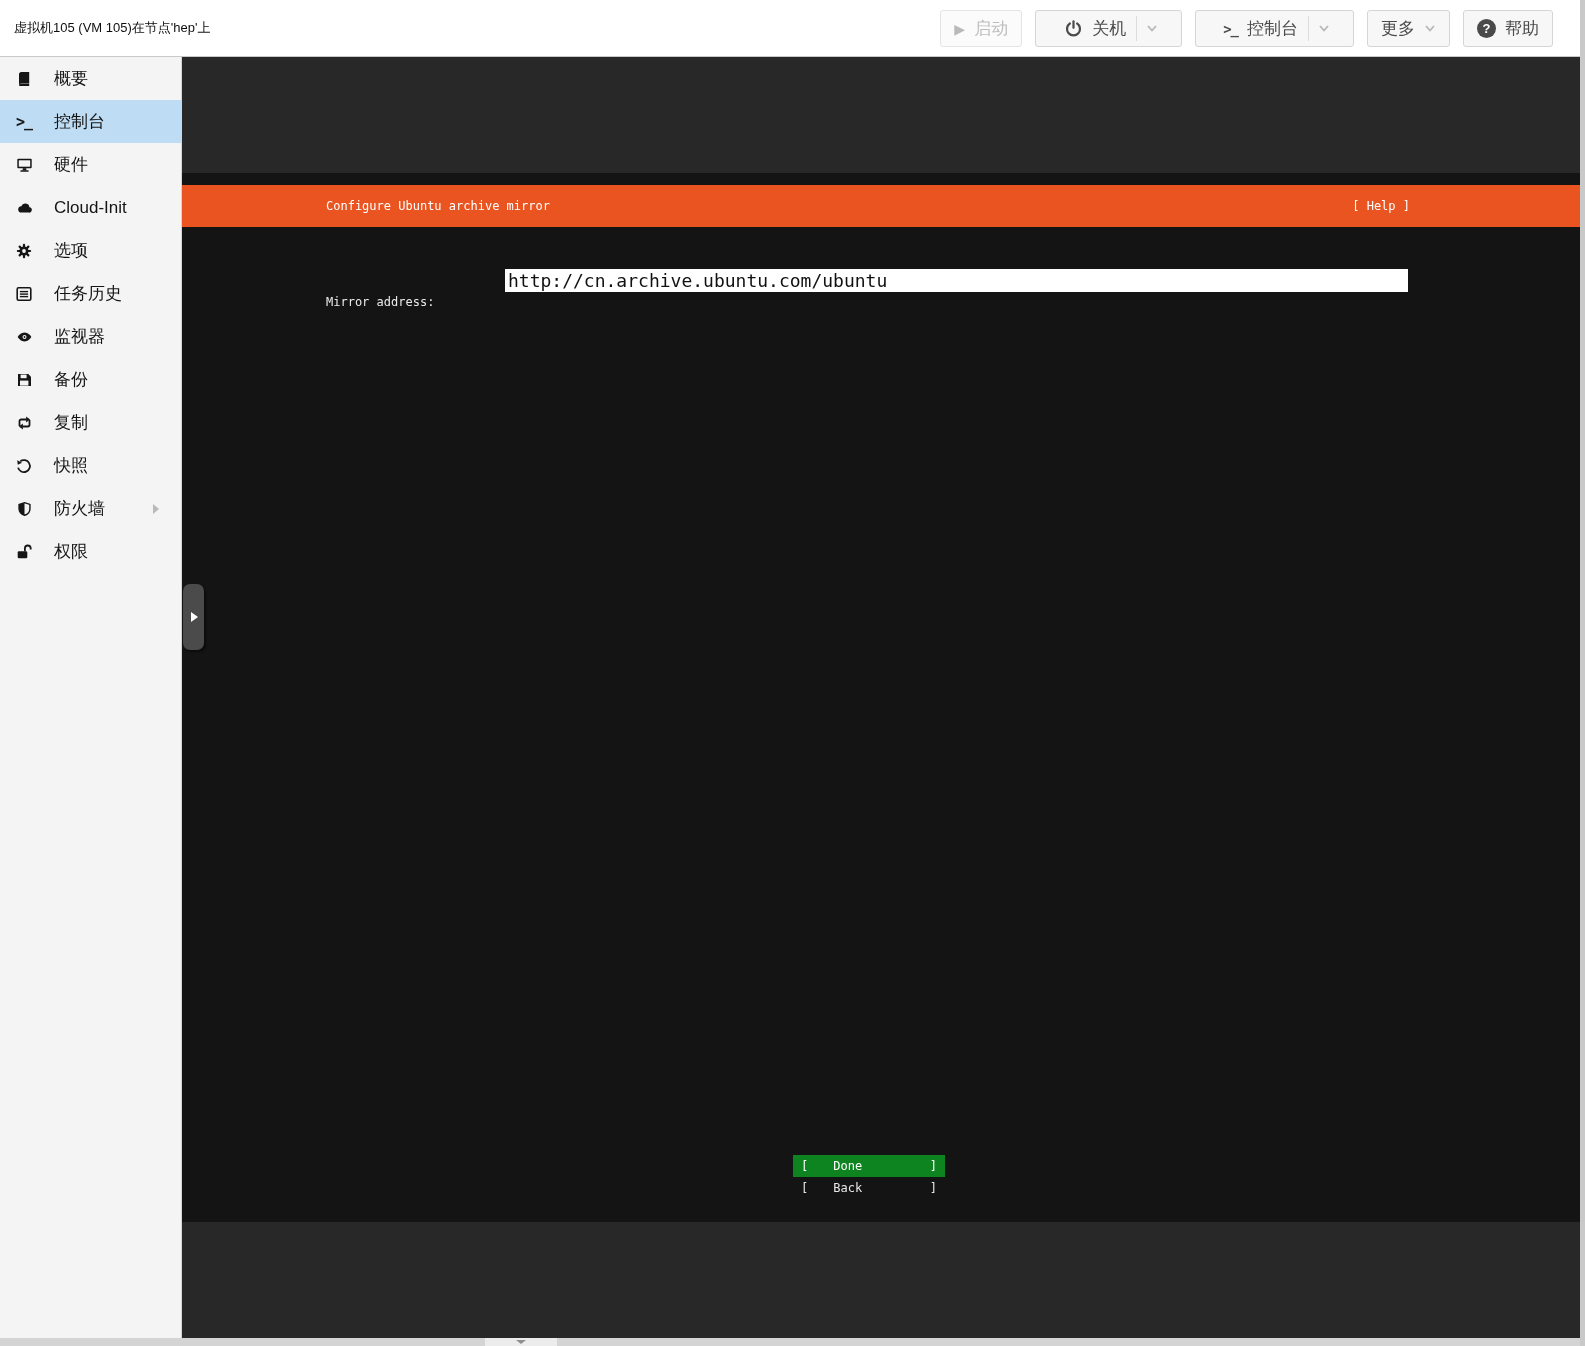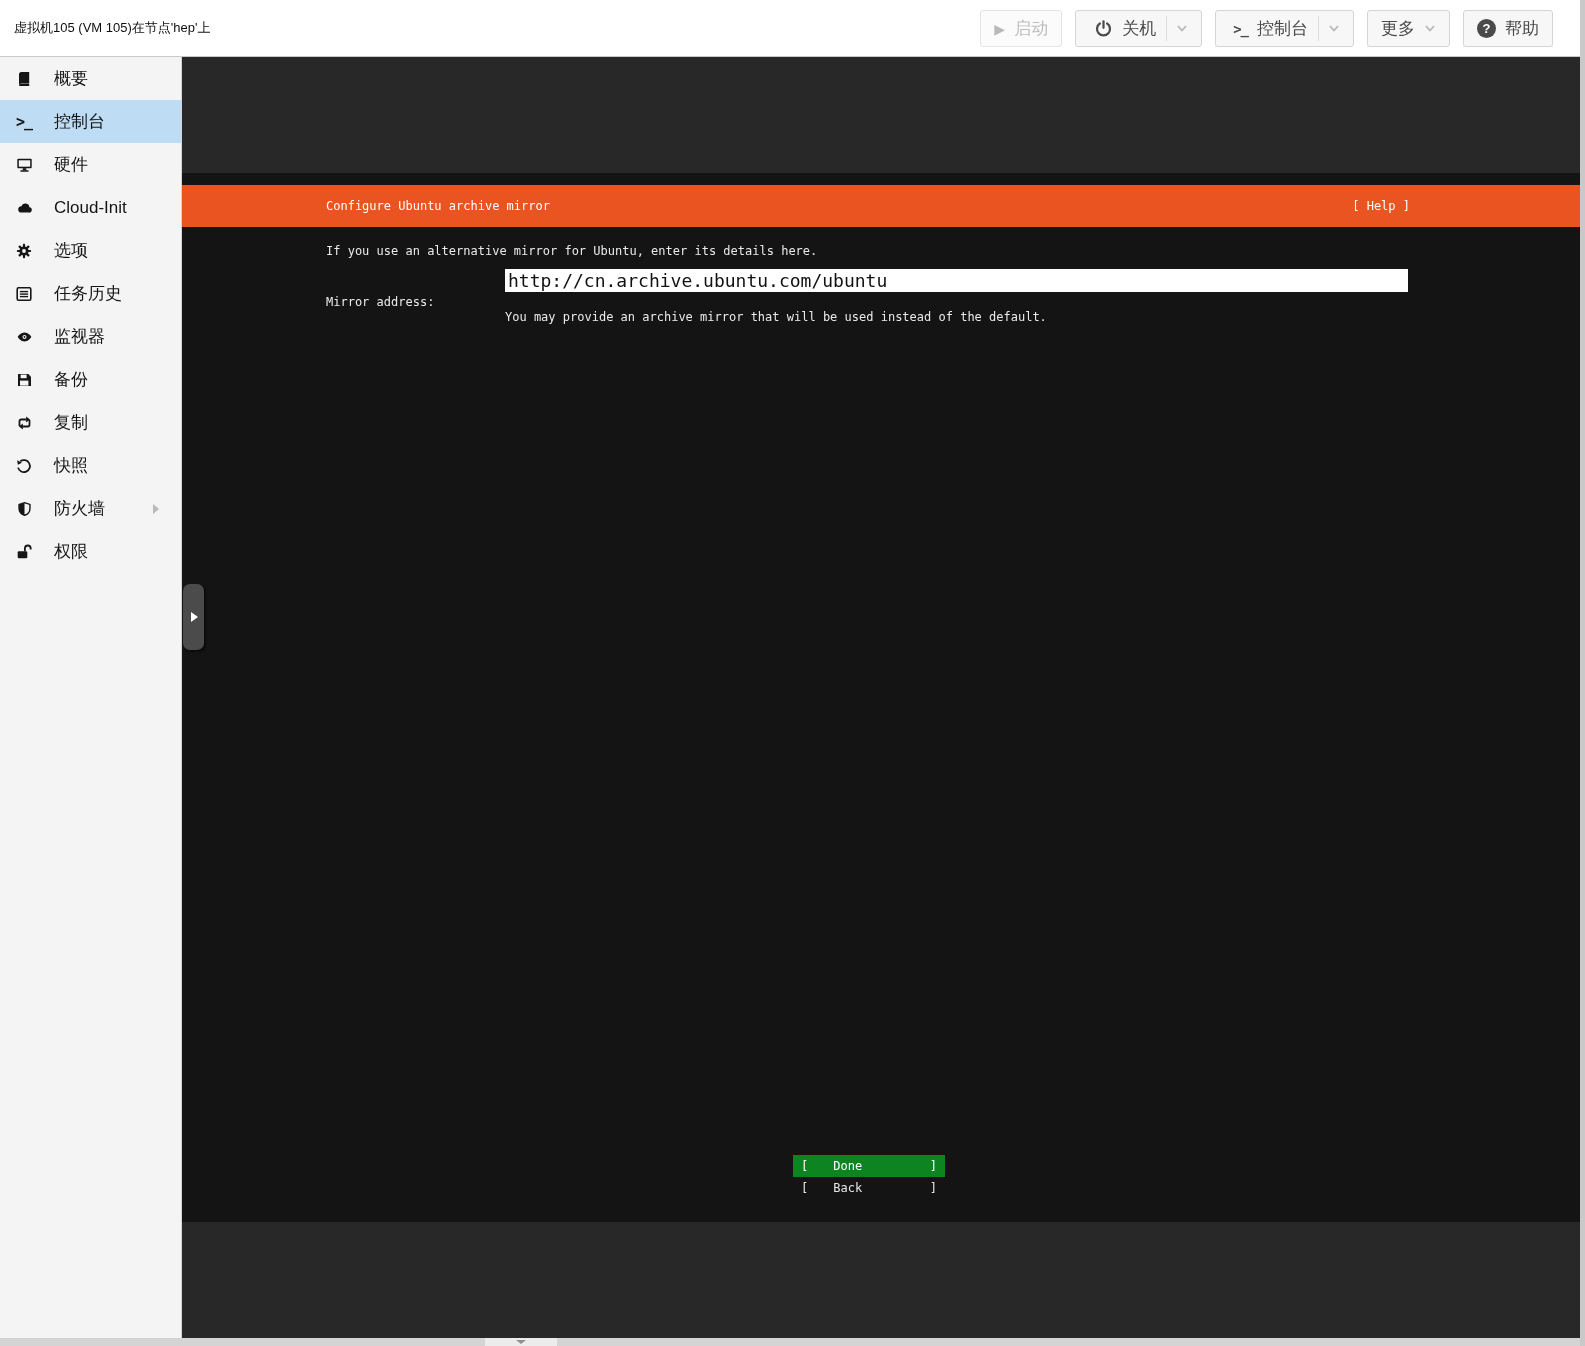--- a/index.html
+++ b/index.html
@@ -8,21 +8,21 @@
     background:#ffffff;
     font-family:"Liberation Sans","DejaVu Sans",sans-serif;
     -webkit-font-smoothing:antialiased;
   }
   
   .topbar{position:absolute;left:0;top:0;width:1585px;height:57px;background:#ffffff;border-bottom:1px solid #c9c9c9;box-sizing:border-box;z-index:5;}
   .vm-title{position:absolute;left:14px;top:50%;transform:translateY(-50%);font-size:13px;color:#0f0f0f;white-space:nowrap;}
   .toolbar{position:absolute;right:32px;top:10px;height:37px;display:flex;gap:13px;align-items:stretch;}
   .tbtn,.tbtn-wrap{display:flex;align-items:center;border:1px solid #d5d5d5;border-radius:3px;background:#f7f7f7;font-size:17px;color:#4b4b4b;box-sizing:border-box;}
   .tbtn{padding:0 13px;gap:9px;cursor:pointer;}
-  .tbtn-wrap{padding:4px;align-items:center;}
+  .tbtn-wrap{padding:14px;align-items:center;}
   .tbtn-main{display:flex;align-items:center;gap:9px;padding:0 10px 0 13px;height:100%;cursor:pointer;background:transparent;border:none;font:inherit;color:inherit;}
   .tbtn-arrow{display:flex;align-items:center;justify-content:center;width:30px;height:100%;cursor:pointer;background:transparent;border:none;}
   .tdivider{width:1px;height:25px;background:#dcdcdc;}
   .tbtn.disabled{color:#bdbdbd;border-color:#e4e4e4;background:#fbfbfb;cursor:default;}
   .play-glyph{font-size:14px;color:#b9b9b9;line-height:1;}
   .term-glyph{font-family:"DejaVu Sans Mono",monospace;font-weight:bold;font-size:14px;color:#4b4b4b;letter-spacing:-1px;}
   .q-circle{width:19px;height:19px;border-radius:50%;background:#4a4a4a;color:#fff;font-size:13px;font-weight:bold;display:flex;align-items:center;justify-content:center;line-height:1;}
   
   .sidebar{position:absolute;left:0;top:57px;width:182px;bottom:8px;background:#f4f4f4;border-right:1px solid #d4d4d4;box-sizing:border-box;z-index:4;}
   .side-item{height:43px;display:flex;align-items:center;padding-left:14px;gap:20px;font-size:17px;color:#141414;cursor:pointer;white-space:nowrap;}
@@ -247,25 +247,23 @@
 </nav>
 
 <main class="console-area">
   <div class="vm-screen">
 
     <div class="subq-header">
       <span class="mono subq-title">Configure Ubuntu archive mirror</span>
       <span class="mono subq-help">[ Help ]</span>
     </div>
 
-    <div class="mono subq-intro">If you use an alternative mirror for Ubuntu, enter its details here.</div>
 
     <div class="mono mirror-label">Mirror address:</div>
     <input class="mirror-input" type="text" value="http://cn.archive.ubuntu.com/ubuntu" style="">
-    <div class="mono mirror-hint">You may provide an archive mirror that will be used instead of the default.</div>
 
     <div class="mono subq-btn btn-done">
       <span>[</span>
       <span class="lbl">Done</span>
       <span>]</span>
     </div>
 
     <div class="mono subq-btn btn-back">
       <span>[</span>
       <span class="lbl">Back</span>

